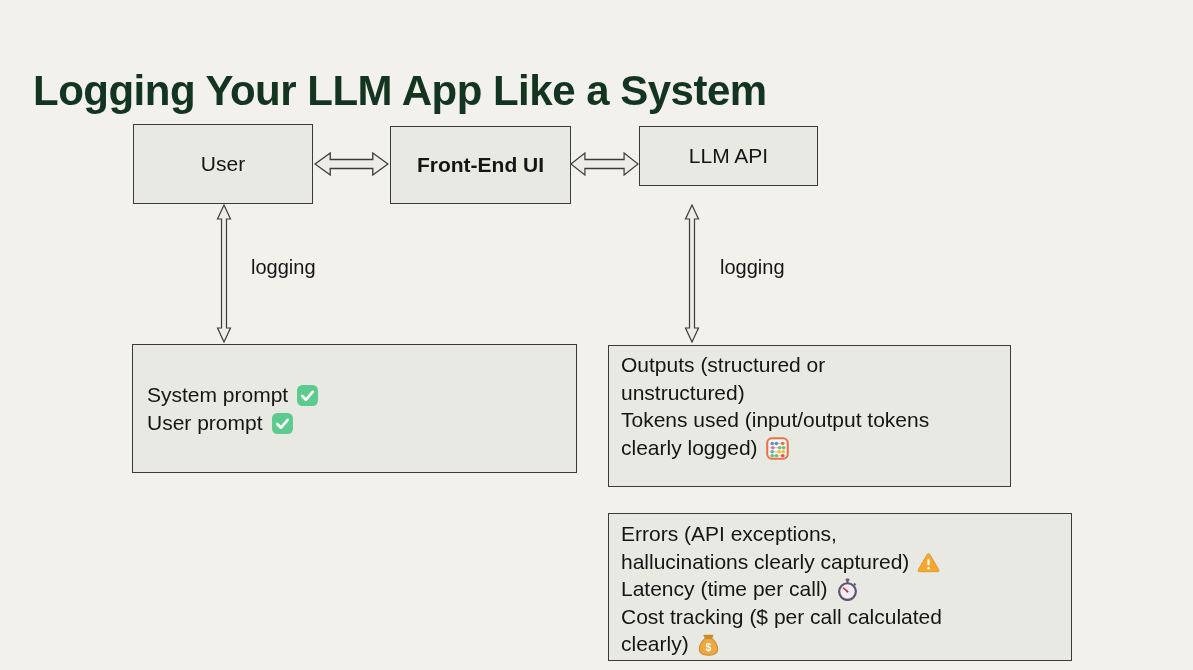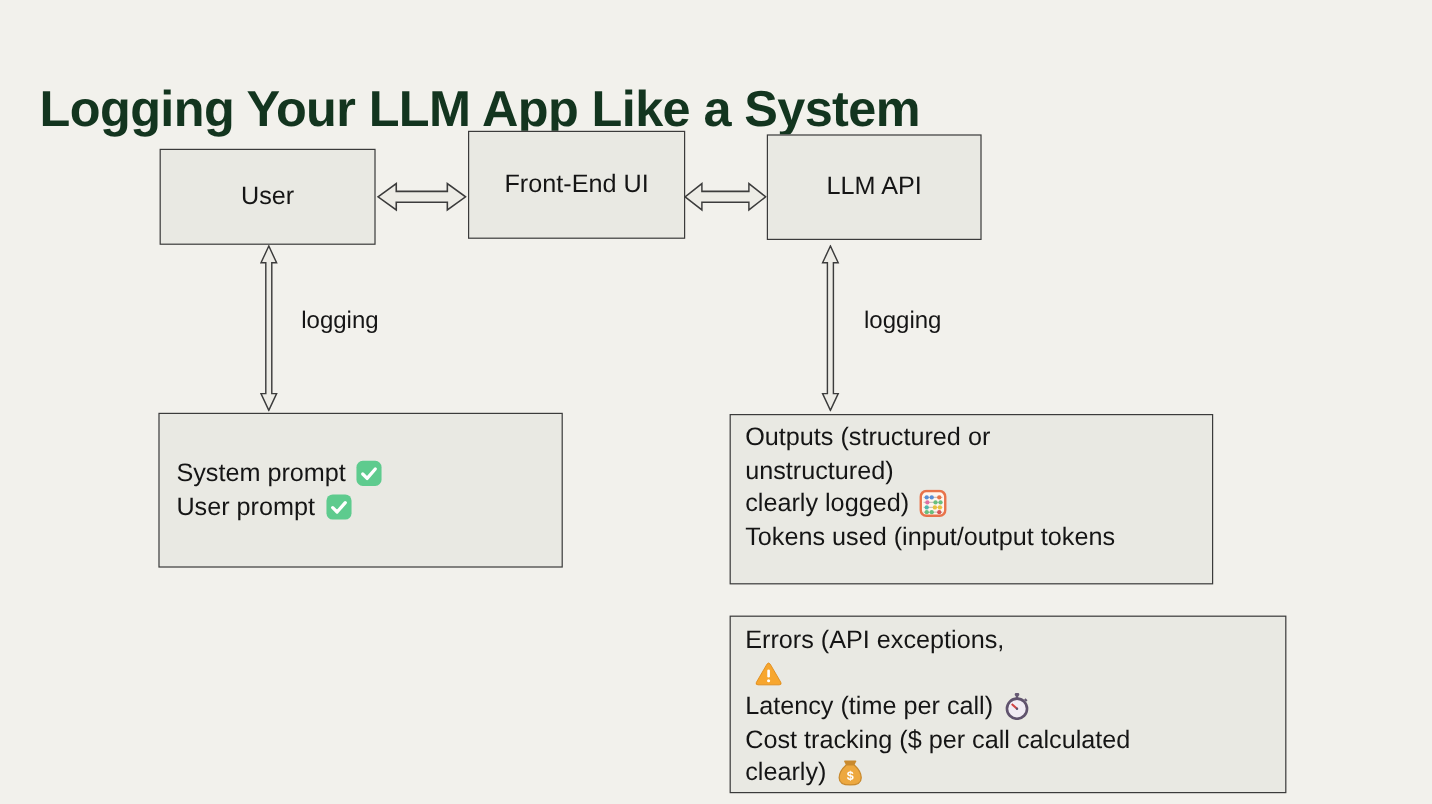--- a/index.html
+++ b/index.html
@@ -23,33 +23,33 @@
     font-size:42px;font-weight:700;letter-spacing:-0.5px;
     color:var(--title-color);white-space:nowrap;margin-top:37px;
   }
   .node{
     position:absolute;background:var(--box-fill);
     border:1.5px solid var(--box-border);
     display:flex;align-items:center;justify-content:center;
     font-size:21px;
   }
   .node-user{left:133px;top:124px;width:180px;height:80px;}
-  .node-frontend{left:390px;top:109px;width:181px;height:90px;}
-  .node-llmapi{left:639px;top:112px;width:179px;height:88px;}
+  .node-frontend{left:390px;top:126px;width:181px;height:78px;font-weight:bold;}
+  .node-llmapi{left:639px;top:126px;width:179px;height:60px;}
   .arrow{position:absolute;display:block;}
   .edge-label{position:absolute;font-size:20px;white-space:nowrap;}
   .edge-label-left{left:251px;top:256px;}
   .edge-label-right{left:720px;top:256px;}
   .logbox{
     position:absolute;background:var(--box-fill);
     border:1.5px solid var(--box-border);
     font-size:21px;line-height:27.5px;
   }
   .logbox-prompts{
-    left:132px;top:344px;width:337px;height:129px;
+    left:132px;top:344px;width:445px;height:129px;
     display:flex;flex-direction:column;justify-content:center;
     padding-left:14px;font-size:21px;line-height:28px;
   }
   .logbox-response{left:608px;top:345px;width:403px;height:142px;padding:5px 12px;}
   .logbox-metrics{left:608px;top:513px;width:464px;height:148px;padding:6px 12px;}
   .logline{white-space:nowrap;}
   .icon{
     display:inline-block;vertical-align:-5px;margin-left:8px;
     width:23px;height:23px;line-height:0;
   }
@@ -100,20 +100,21 @@
       <span>User prompt</span><span class="icon"><svg viewBox="0 0 22 22">
             <rect x="1" y="1" width="20" height="20" rx="5" fill="#5ecb8e"></rect>
             <path d="M6 11.5 L9.5 15 L16 7.5" stroke="#ffffff" stroke-width="2.6" fill="none" stroke-linecap="round" stroke-linejoin="round"></path>
           </svg></span>
     </div>
   </div>
 
   <div class="logbox logbox-response">
     <div class="logline"><span>Outputs (structured or</span></div>
     <div class="logline"><span>unstructured)</span></div>
+    <div class="logline"><span>Tokens used (input/output tokens</span></div>
     <div class="logline">
       <span>clearly logged)</span><span class="icon"><svg viewBox="0 0 22 22">
             <rect x="1.2" y="1.2" width="19.6" height="19.6" rx="4.5" fill="#fff6ef" stroke="#e8734a" stroke-width="2"></rect>
             <line x1="3.5" y1="6.2" x2="18.5" y2="6.2" stroke="#c9c2bc" stroke-width="1"></line>
             <line x1="3.5" y1="10.2" x2="18.5" y2="10.2" stroke="#c9c2bc" stroke-width="1"></line>
             <line x1="3.5" y1="14.2" x2="18.5" y2="14.2" stroke="#c9c2bc" stroke-width="1"></line>
             <line x1="3.5" y1="18" x2="18.5" y2="18" stroke="#c9c2bc" stroke-width="1"></line>
             <circle cx="6" cy="6.2" r="1.7" fill="#5a8fd6"></circle>
             <circle cx="10" cy="6.2" r="1.7" fill="#5a8fd6"></circle>
             <circle cx="16" cy="6.2" r="1.7" fill="#e8734a"></circle>
@@ -121,27 +122,26 @@
             <circle cx="13" cy="10.2" r="1.7" fill="#69bf7d"></circle>
             <circle cx="17" cy="10.2" r="1.7" fill="#69bf7d"></circle>
             <circle cx="6" cy="14.2" r="1.7" fill="#4fb8ad"></circle>
             <circle cx="12.5" cy="14.2" r="1.7" fill="#e9c13e"></circle>
             <circle cx="16.5" cy="14.2" r="1.7" fill="#e9c13e"></circle>
             <circle cx="6" cy="18" r="1.7" fill="#69bf7d"></circle>
             <circle cx="10" cy="18" r="1.7" fill="#69bf7d"></circle>
             <circle cx="16" cy="18" r="1.7" fill="#d65555"></circle>
           </svg></span>
     </div>
-    <div class="logline"><span>Tokens used (input/output tokens</span></div>
   </div>
 
   <div class="logbox logbox-metrics">
     <div class="logline"><span>Errors (API exceptions,</span></div>
     <div class="logline">
-      <span class="icon"><svg viewBox="0 0 24 22">
+      <span>hallucinations clearly captured)</span><span class="icon"><svg viewBox="0 0 24 22">
             <path d="M10.6 2.6 Q12 0.6 13.4 2.6 L22.6 18.4 Q23.6 20.6 21.2 20.6 L2.8 20.6 Q0.4 20.6 1.4 18.4 Z" fill="#f7a62e" stroke="#e08b1a" stroke-width="0.8"></path>
             <rect x="10.85" y="7.2" width="2.3" height="7" rx="1.15" fill="#ffffff"></rect>
             <circle cx="12" cy="17" r="1.35" fill="#ffffff"></circle>
           </svg></span>
     </div>
     <div class="logline">
       <span>Latency (time per call)</span><span class="icon"><svg viewBox="0 0 20 22">
             <rect x="8.2" y="0.4" width="3.6" height="2.4" rx="1" fill="#665a73"></rect>
             <line x1="10" y1="2.6" x2="10" y2="4.6" stroke="#665a73" stroke-width="2"></line>
             <line x1="16.2" y1="5.2" x2="17.8" y2="6.8" stroke="#665a73" stroke-width="1.6"></line>

